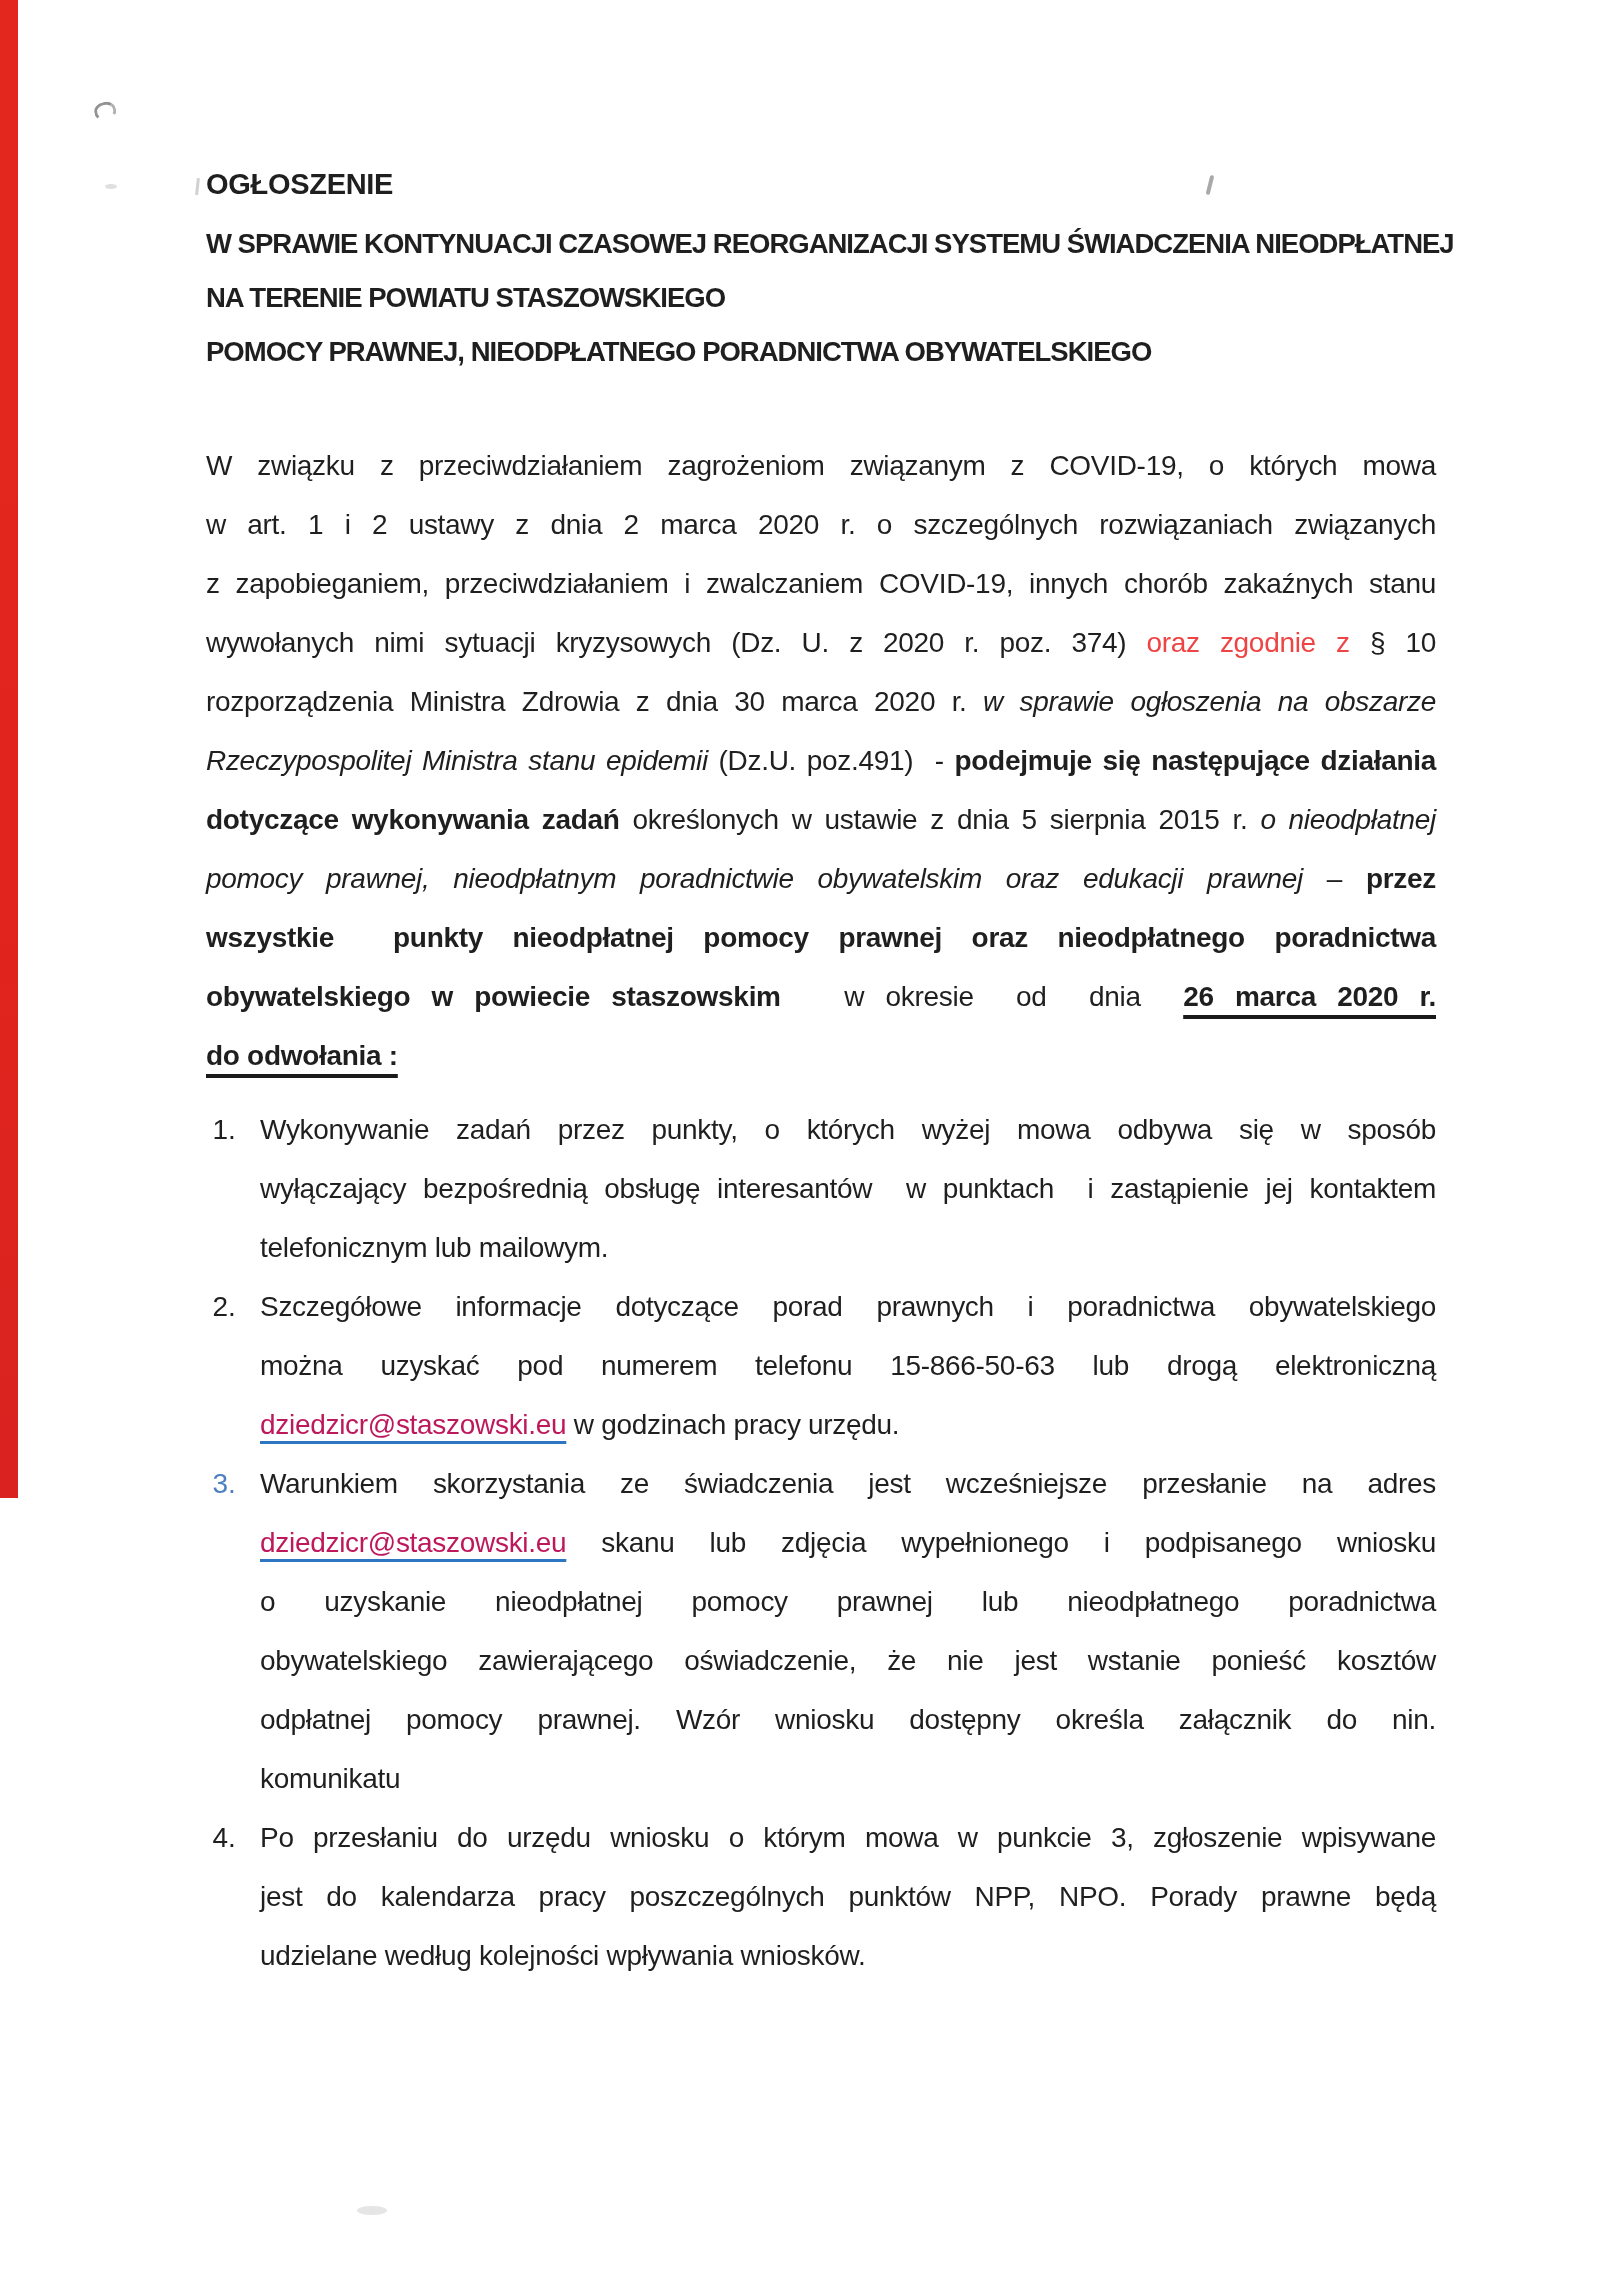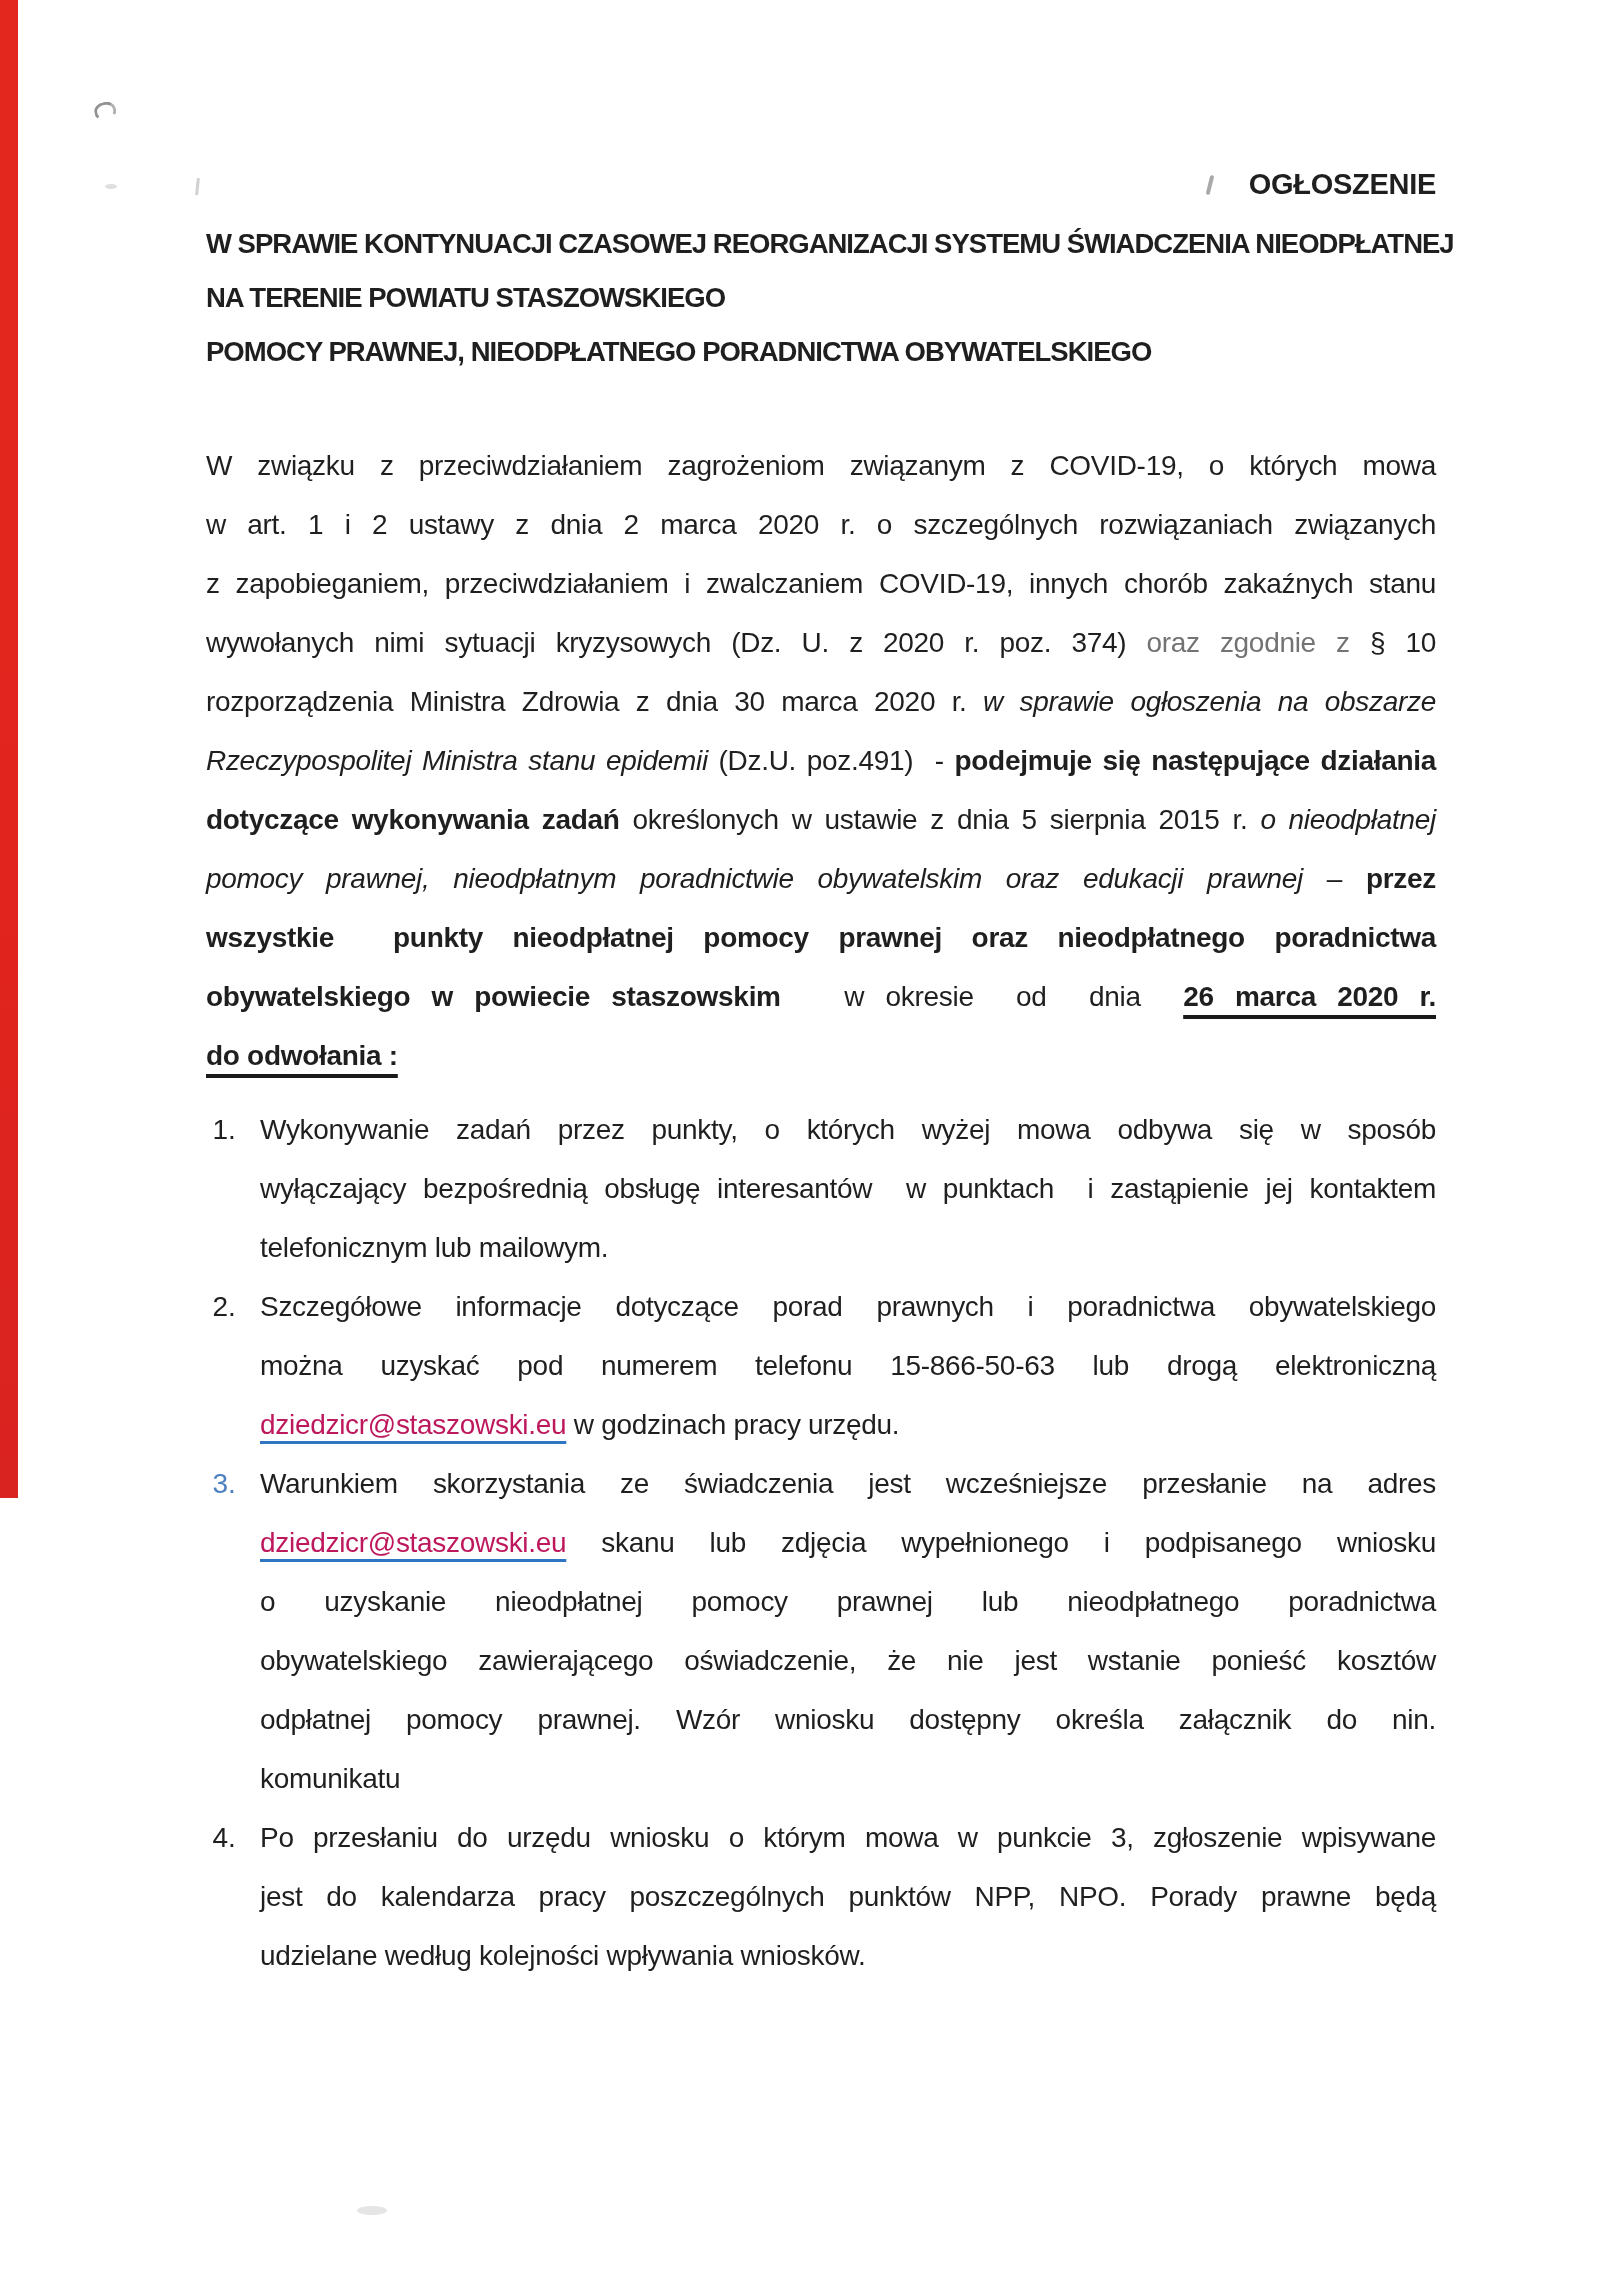--- a/index.html
+++ b/index.html
@@ -14,38 +14,38 @@
   }
   
   #stripe{
     position:absolute;left:0;top:0;width:18.3px;height:1498px;
     background:linear-gradient(180deg,#e4271e 0%,#e1241d 60%,#d92320 100%);
   }
   
   .blk{position:absolute;left:206px;width:1230px;}
   #title{
     top:161px;height:46px;line-height:46px;
-    text-align:right;font-weight:bold;font-size:29px;letter-spacing:-0.3px;
+    text-align:left;font-weight:bold;font-size:29px;letter-spacing:-0.3px;
   }
   #header{top:217px;}
   .hline{
     height:54px;line-height:54px;white-space:nowrap;text-align:left;
     font-weight:bold;font-size:27.5px;letter-spacing:-1px;
   }
   #paragraph{top:436px;}
   #list{top:1100px;}
   .jline{
     height:59px;line-height:59px;font-size:28px;letter-spacing:-0.3px;
     white-space:nowrap;
     text-align:justify;text-align-last:justify;
   }
   .jline.lastline{text-align-last:left;}
   .b{font-weight:bold;}
   .i{font-style:italic;}
-  .red{color:#737373;}
+  .red{color:#ef4444;}
   .bu{
     font-weight:bold;
     text-decoration:underline;
     text-decoration-thickness:3.9px;
     text-underline-offset:8.5px;
     text-decoration-color:#1a1a1a;
   }
   .link{
     color:#be185d;
     text-decoration:underline;

